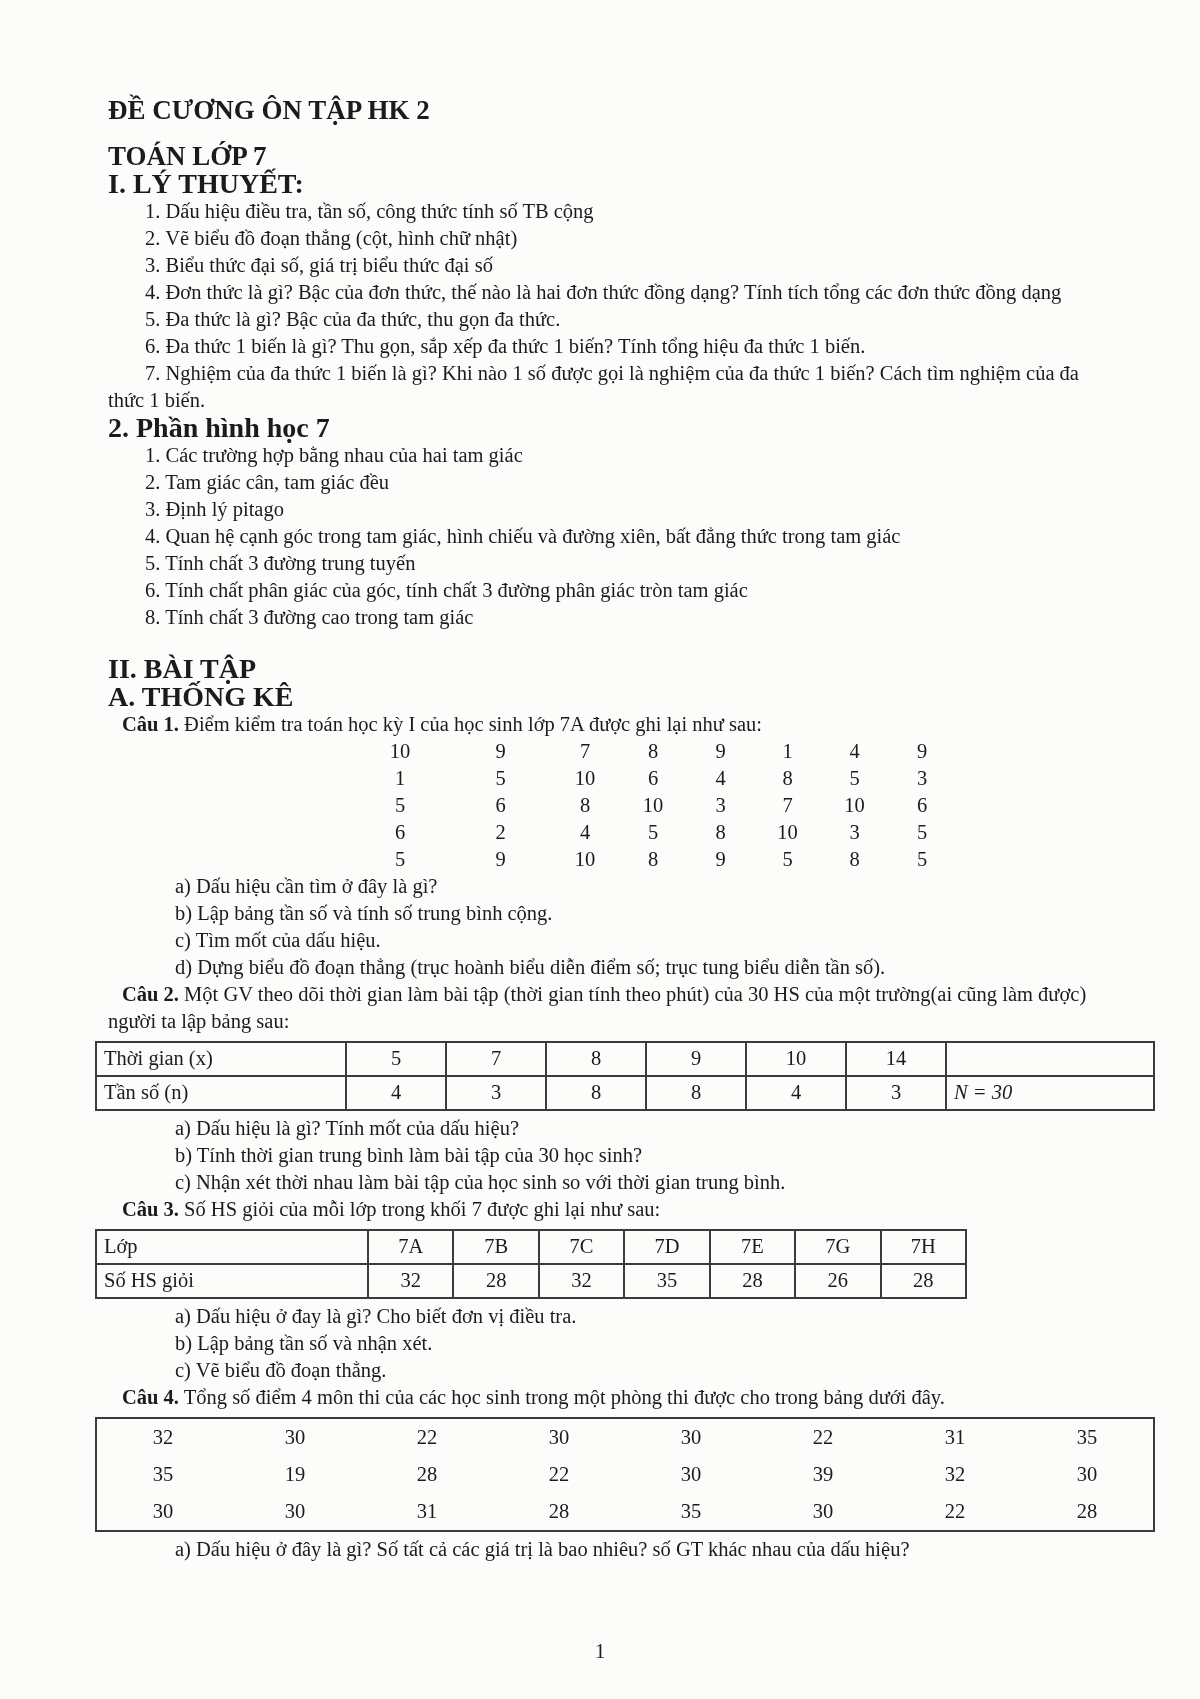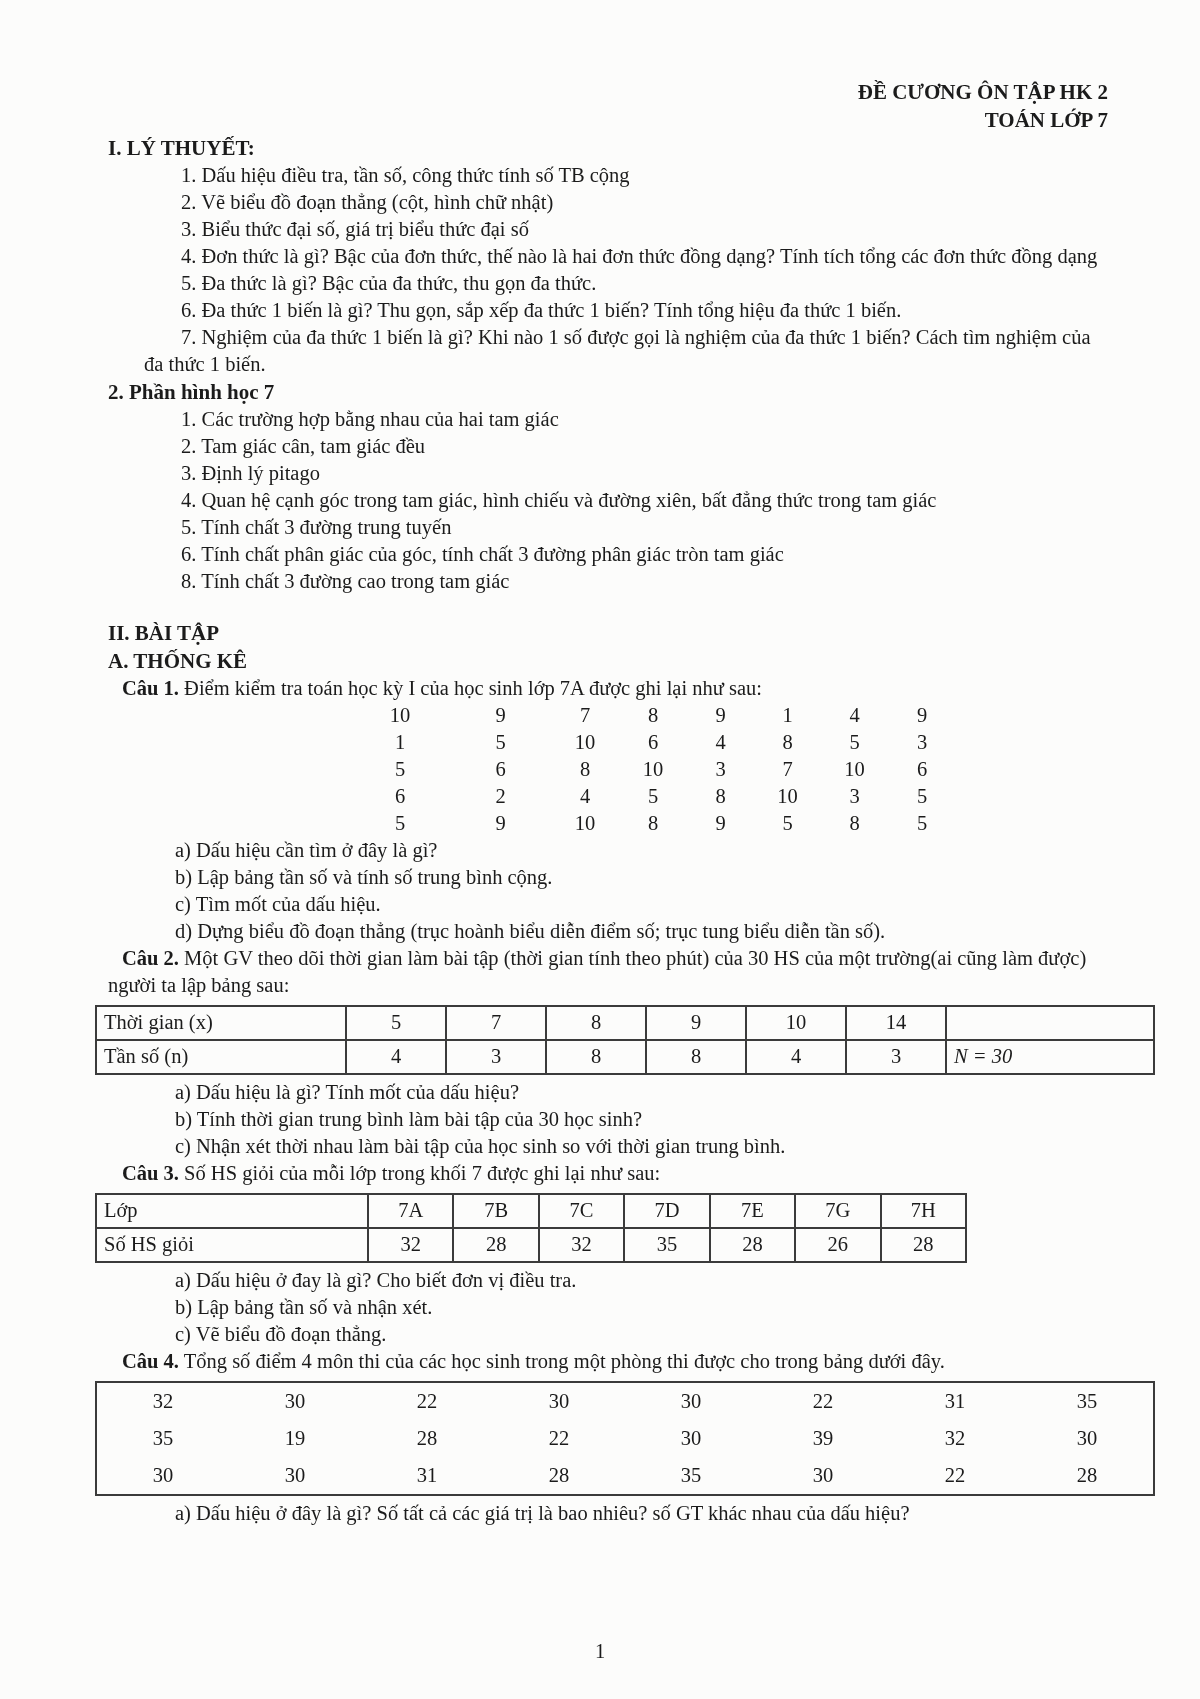--- a/index.html
+++ b/index.html
@@ -9,23 +9,23 @@
     background: #fcfcfb;
     position: relative;
     font-family: "Liberation Serif", "DejaVu Serif", serif;
     color: #1b1b1b;
     font-size: 20.5px;
     line-height: 27px;
     padding: 78px 92px 0 108px;
     overflow: hidden;
   }
   p { margin: 0; }
-  .title { text-align: right; font-weight: 700; font-size: 21px; line-height: 28px; }
-  .h { font-weight: 700; font-size: 21px; line-height: 28px; }
-  .item { text-indent: 37px; margin-left: 36px; }
+  .title { text-align: left; font-weight: 700; font-size: 27px; line-height: 28px; margin-top: 18px; }
+  .h { font-weight: 700; font-size: 28px; line-height: 28px; }
+  .item { text-indent: 37px; }
   .q { text-indent: 67px; }
   .gap-top { margin-top: 24px; }
   .cau-label { font-weight: 700; margin-left: 14px; }
 
   
   .scores {
     display: grid;
     grid-template-columns: 100px 101px 68px 68px 67px 67px 67px 68px;
     margin-left: 242px;
     text-align: center;

